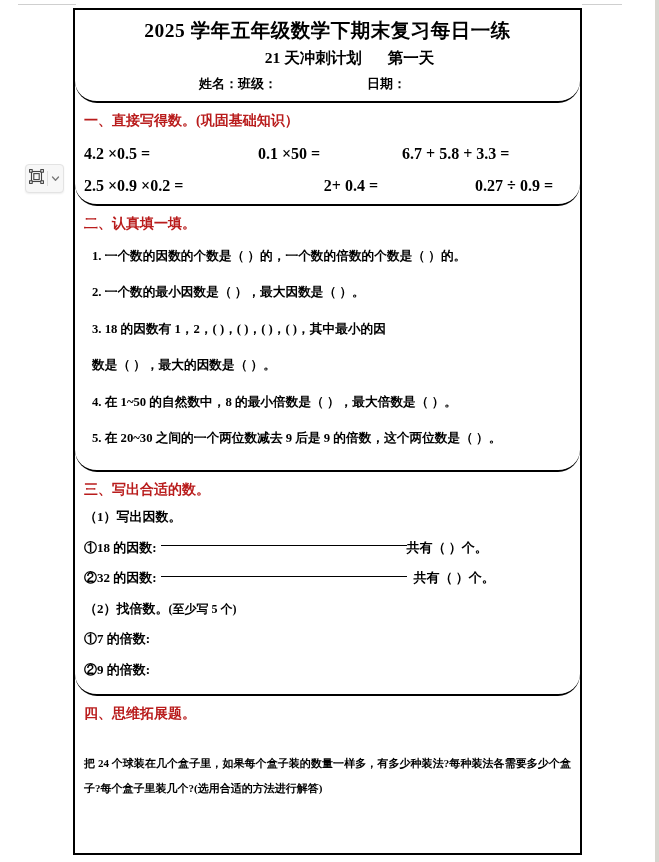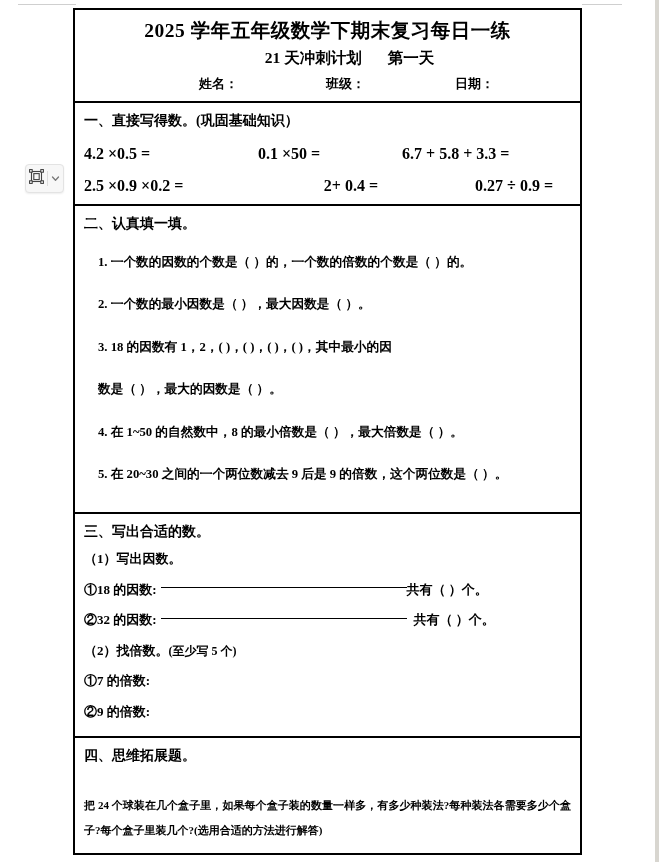--- a/index.html
+++ b/index.html
@@ -62,20 +62,21 @@
     width: 509px;
     height: 847px;
     border: 2px solid #000;
     box-sizing: border-box;
     background: #fff;
   }
 
   .sec {
     border-bottom: 2px solid #000;
     box-sizing: border-box;
+    border-radius: 22px;
   }
   .sec:last-child { border-bottom: none; }
 
   
   .hdr { padding: 6px 0 4px 0; }
   .title-main {
     text-align: center;
     font-family: "Liberation Serif", "DejaVu Serif", serif;
     font-weight: bold;
     font-size: 19.5px;
@@ -93,29 +94,29 @@
   }
   .title-sub .gap { display: inline-block; width: 26px; }
   .meta-row {
     display: flex;
     font-weight: bold;
     font-size: 13px;
     padding: 3px 0 4px 4px;
     color: #000;
   }
   .meta-row .m1 { margin-left: 120px; }
-  .meta-row .m2 { margin-left: 88px; }
+  .meta-row .m2 { }
   .meta-row .m3 { margin-left: 90px; }
 
   
   .sec-body { padding: 7px 9px 9px 9px; }
   .sec-head {
     font-weight: bold;
     font-size: 14px;
-    color: #000000;
+    color: #b91c1c;
     line-height: 1.5;
     margin-bottom: 2px;
   }
 
   
   .calc-row {
     display: flex;
     font-weight: bold;
     font-size: 16px;
     color: #000;
@@ -127,21 +128,21 @@
   .calc-row.r2 .c1 { width: 175px; }
   .calc-row.r2 .c2 { width: 145px; text-align: right; padding-right: 24px; box-sizing: border-box;}
   .calc-row.r2 .c3 { width: 170px; text-align: right; padding-right: 18px; box-sizing: border-box;}
 
   
   .numq {
     font-weight: bold;
     font-size: 12.7px;
     color: #000;
     line-height: 2.25;
-    margin: 14px;
+    margin: 8px;
   }
 
   
   .s3line {
     font-weight: bold;
     font-size: 13px;
     color: #000;
     line-height: 2.35;
     display: flex;
     align-items: center;

